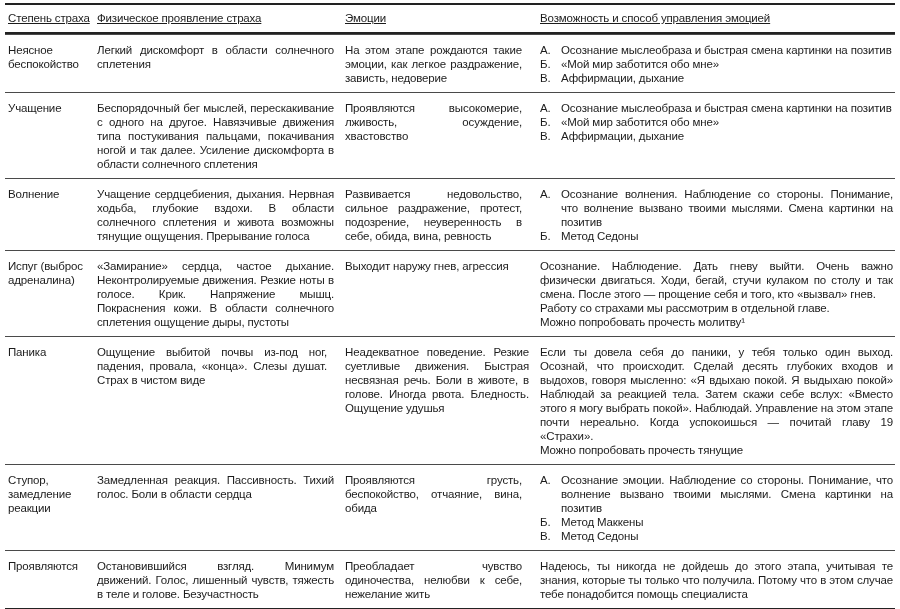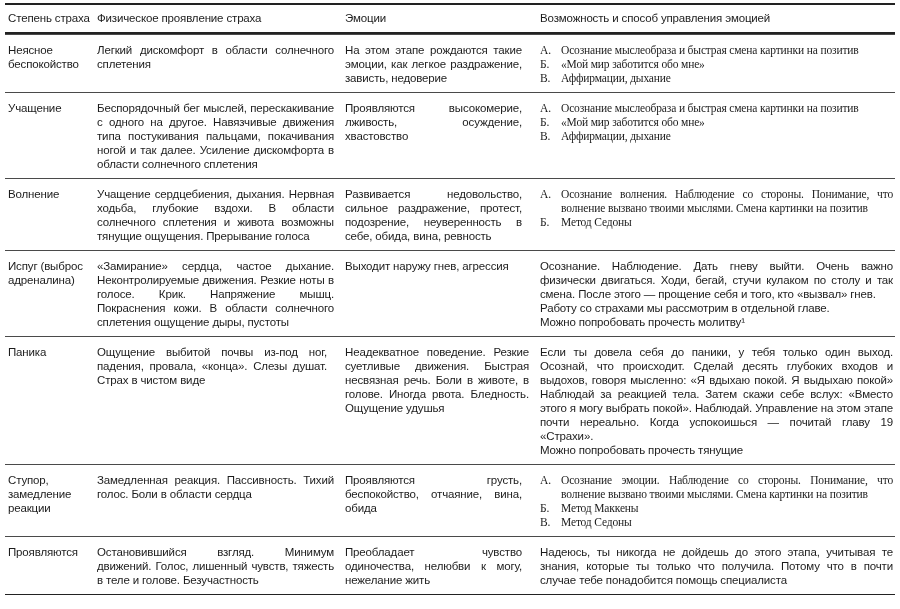--- a/index.html
+++ b/index.html
@@ -32,25 +32,25 @@
   .td {
     padding: 8px 0 7px 0;
   }
   .td.c1 { padding-left: 3px; padding-right: 6px; }
   .td.c2 { padding-right: 11px; text-align: justify; }
   .td.c3 { padding-right: 18px; text-align: justify; }
   .td.c4 { padding-right: 2px; text-align: justify; }
   .header-row .td {
     padding-top: 6px;
     text-align: left;
+    text-decoration: underline;
   }
   .mg-item.hang {
     padding-left: 21px;
     text-indent: -21px;
-    font-family: Liberation Serif, serif;
   }
   .mg-item .mk {
     display: inline-block;
     width: 21px;
     text-indent: 0;
   }
   .mg-item.para { padding-left: 0; text-indent: 0; }
 </style>
 </head>
 <body>
@@ -124,19 +124,19 @@
     <div class="td c4">
       <div class="mg-item hang"><span class="mk">А.</span><span>Осознание эмоции. Наблюдение со стороны. Понимание, что волнение вызвано твоими мыслями. Смена картинки на позитив</span></div>
       <div class="mg-item hang"><span class="mk">Б.</span><span>Метод Маккены</span></div>
       <div class="mg-item hang"><span class="mk">В.</span><span>Метод Седоны</span></div>
     </div>
   </div>
 
   <div class="tr body-row">
     <div class="td c1">Проявляются</div>
     <div class="td c2">Остановившийся взгляд. Минимум движений. Голос, лишенный чувств, тяжесть в теле и голове. Безучастность</div>
-    <div class="td c3">Преобладает чувство одиночества, нелюбви к могу, нежелание жить</div>
+    <div class="td c3">Преобладает чувство одиночества, нелюбви к себе, нежелание жить</div>
     <div class="td c4">
-      <div class="mg-item para">Надеюсь, ты никогда не дойдешь до этого этапа, учитывая те знания, которые ты только что получила. Потому что в почти случае тебе понадобится помощь специалиста</div>
+      <div class="mg-item para">Надеюсь, ты никогда не дойдешь до этого этапа, учитывая те знания, которые ты только что получила. Потому что в этом случае тебе понадобится помощь специалиста</div>
     </div>
   </div>
 
 </div>
 
 </body></html>

